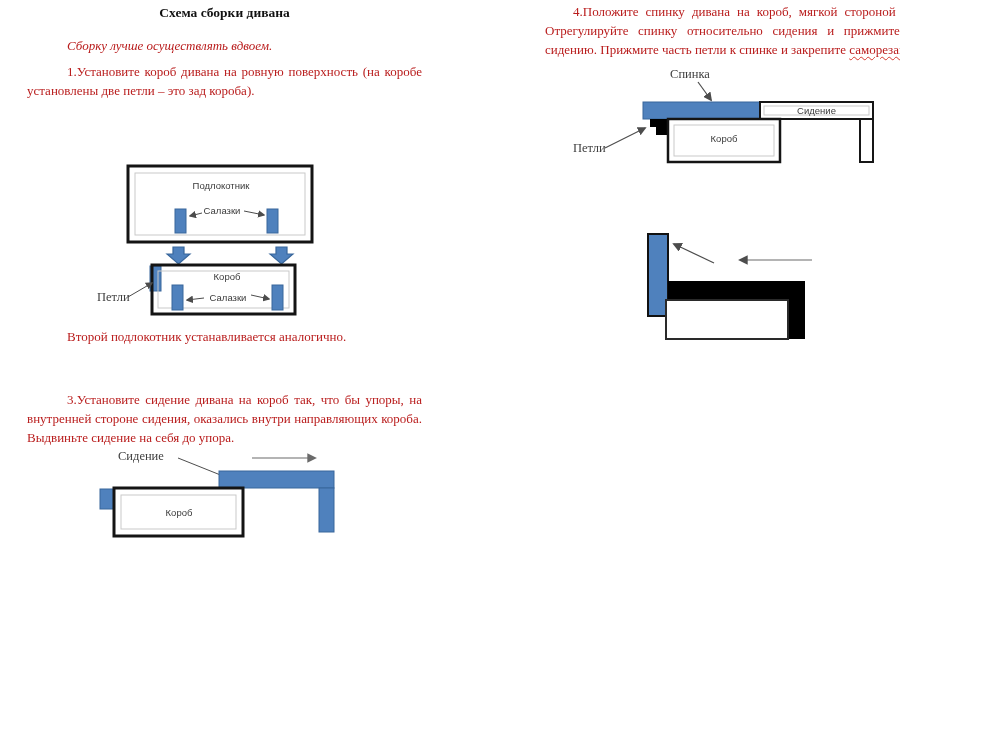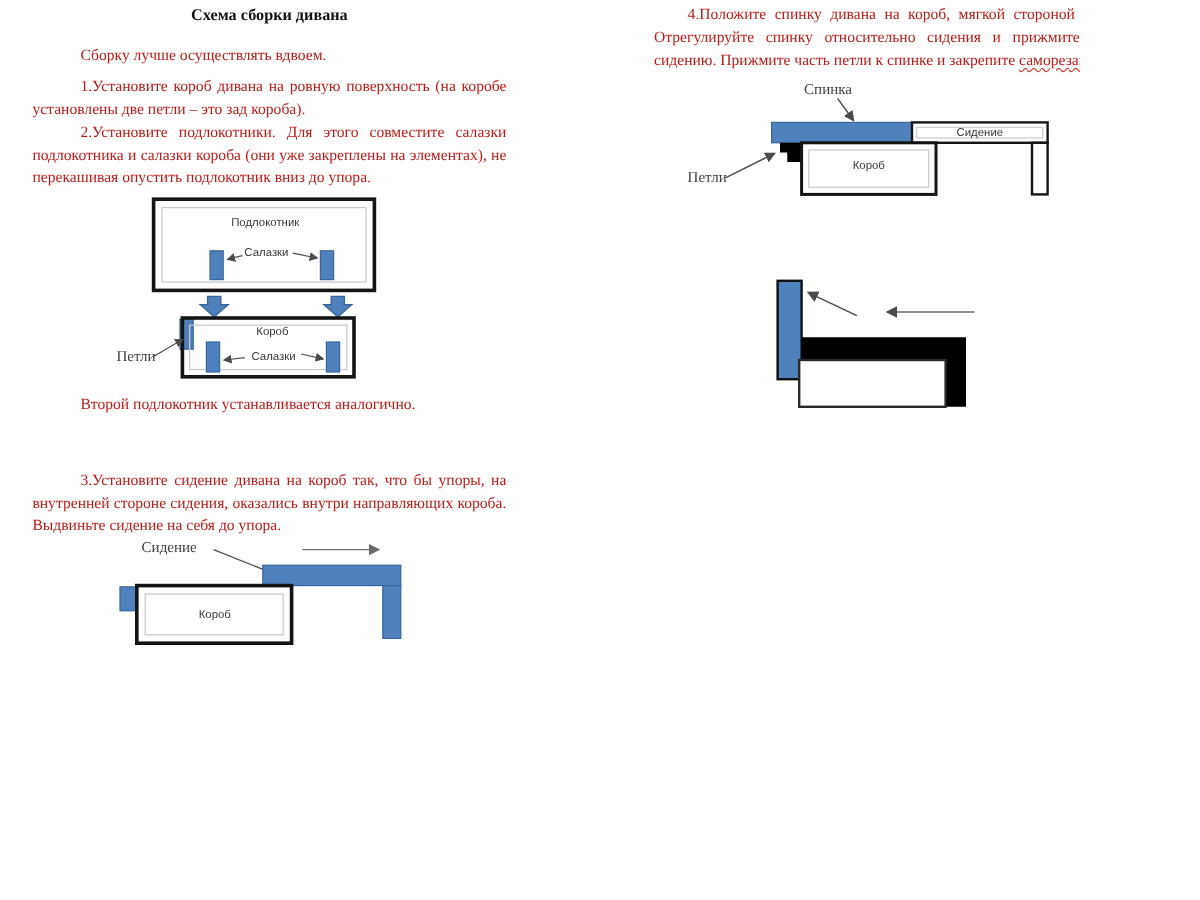--- a/index.html
+++ b/index.html
@@ -20,25 +20,24 @@
   .misspell{text-decoration:underline;text-decoration-style:wavy;
         text-decoration-color:#d63a2f;text-decoration-thickness:1px;text-underline-offset:2px;}
 </style>
 </head>
 <body>
 
 <div class="page">
 
   <h1 class="doc-title" style="left:27px;top:4px;width:395px;">Схема сборки дивана</h1>
 
-  <p class="para ind40" style="left:27px;top:36px;width:395px;">Сборку лучше осуществлять вдвоем.</p>
+  <p class="para ind40" style="left:27px;top:36px;width:395px;font-style:italic;">Сборку лучше осуществлять вдвоем.</p>
 
   <p class="para ind40" style="left:27px;top:62px;width:395px;">1.Установите короб дивана на ровную поверхность (на коробе установлены две петли – это зад короба).</p>
 
-  <p class="para ind40" style="left:27px;top:100px;width:395px;">2.Установите подлокотники. Для этого совместите салазки подлокотника и салазки короба (они уже закреплены на элементах), не перекашивая опустить подлокотник вниз до упора.</p>
 
   <div class="diagram" style="left:95px;top:163px;width:230px;height:160px;">
     <svg width="230" height="160" viewBox="0 0 230 160">
       <defs>
         <marker id="ah1" viewBox="0 0 10 10" refX="8" refY="5" markerWidth="7.5" markerHeight="7.5" orient="auto">
           <path d="M0,0 L10,5 L0,10 z" fill="#4c4c4c"></path>
         </marker>
       </defs>
 
       <rect x="33" y="3" width="184" height="76" fill="#ffffff" stroke="#141414" stroke-width="3"></rect>

